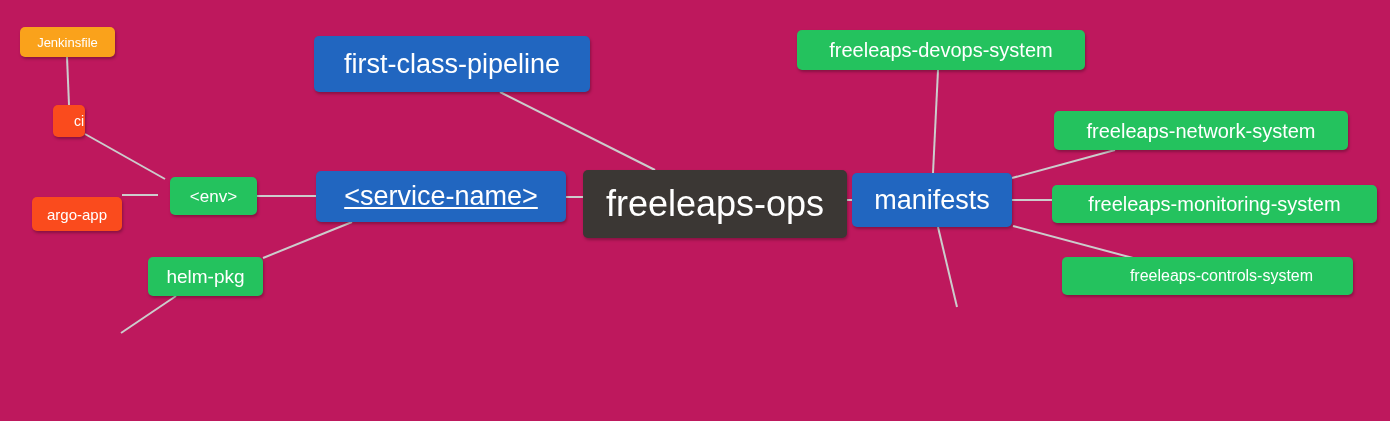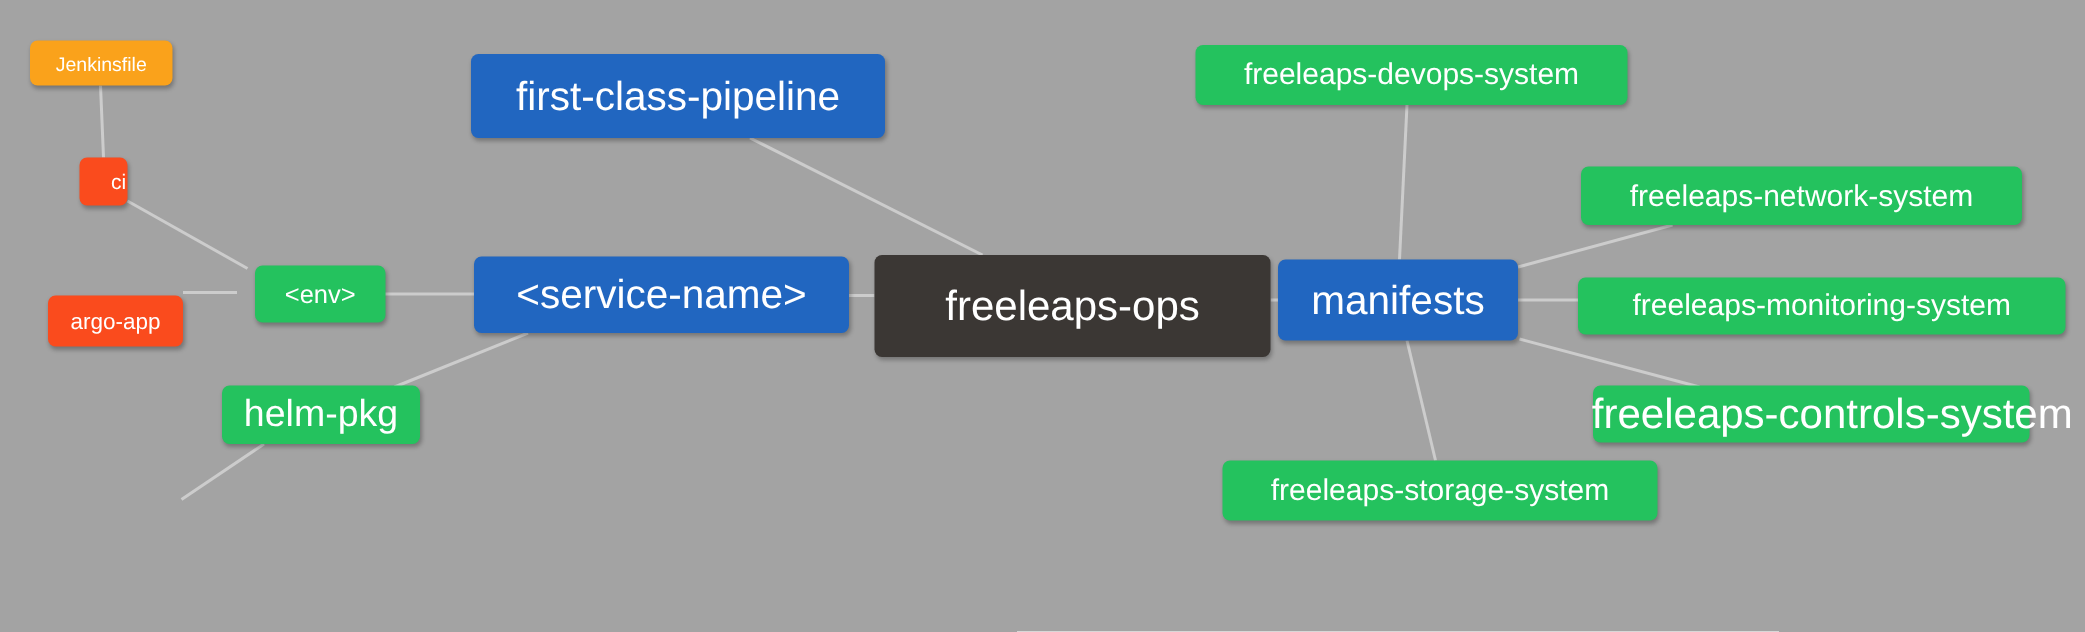--- a/index.html
+++ b/index.html
@@ -37,21 +37,21 @@
     line-height: 1;
     user-select: none;
   }
   .node span {
     display: block;
   }
 </style>
 </head>
 <body>
 
-<div class="canvas" style="background: #a3a3a3;">
+<div class="canvas" style="background: #be185d;">
   <svg class="edge-layer" viewBox="0 0 1390 421" xmlns="http://www.w3.org/2000/svg">
       <line x1="67" y1="57" x2="69" y2="105" stroke="#cccccc" stroke-width="2"></line>
       <line x1="85" y1="134" x2="165" y2="179" stroke="#cccccc" stroke-width="2"></line>
       <line x1="122" y1="195" x2="158" y2="195" stroke="#cccccc" stroke-width="2"></line>
       <line x1="245" y1="196" x2="316" y2="196" stroke="#cccccc" stroke-width="2"></line>
       <line x1="263" y1="258" x2="352" y2="222" stroke="#cccccc" stroke-width="2"></line>
       <line x1="121" y1="333" x2="176" y2="296" stroke="#cccccc" stroke-width="2"></line>
       <line x1="500" y1="92" x2="655" y2="170" stroke="#cccccc" stroke-width="2"></line>
       <line x1="566" y1="197" x2="583" y2="197" stroke="#cccccc" stroke-width="2"></line>
       <line x1="847" y1="200" x2="852" y2="200" stroke="#cccccc" stroke-width="2"></line>
@@ -66,43 +66,40 @@
     </div>
     <div class="node" style="left: 53px; top: 105px; width: 32px; height: 32px; font-size: 14px; background: rgb(250, 75, 29); color: rgb(255, 255, 255); padding-left: 20px;">
       <span>ci</span>
     </div>
     <div class="node" style="left: 32px; top: 177px; width: 90px; height: 34px; font-size: 15px; background: rgb(250, 75, 29); color: rgb(255, 255, 255); margin-top: 20px;">
       <span>argo-app</span>
     </div>
     <div class="node" style="left: 170px; top: 177px; width: 87px; height: 38px; font-size: 17px; background: rgb(36, 194, 94); color: rgb(255, 255, 255);">
       <span>&lt;env&gt;</span>
     </div>
-    <div class="node" style="left: 148px; top: 257px; width: 132px; height: 39px; font-size: 25px; background: rgb(36, 194, 94); color: rgb(255, 255, 255);">
+    <div class="node" style="left: 148px; top: 257px; width: 115px; height: 39px; font-size: 19px; background: rgb(36, 194, 94); color: rgb(255, 255, 255);">
       <span>helm-pkg</span>
     </div>
     <div class="node" style="left: 314px; top: 36px; width: 276px; height: 56px; font-size: 27px; background: rgb(33, 102, 192); color: rgb(255, 255, 255);">
       <span>first-class-pipeline</span>
     </div>
-    <div class="node" style="left: 316px; top: 171px; width: 250px; height: 51px; font-size: 27px; background: rgb(33, 102, 192); color: rgb(255, 255, 255);">
+    <div class="node" style="left: 316px; top: 171px; width: 250px; height: 51px; font-size: 27px; background: rgb(33, 102, 192); color: rgb(255, 255, 255); text-decoration: underline;">
       <span>&lt;service-name&gt;</span>
     </div>
-    <div class="node" style="left: 583px; top: 170px; width: 264px; height: 68px; font-size: 28px; background: rgb(59, 55, 52); color: rgb(255, 255, 255);">
+    <div class="node" style="left: 583px; top: 170px; width: 264px; height: 68px; font-size: 36px; background: rgb(59, 55, 52); color: rgb(255, 255, 255);">
       <span>freeleaps-ops</span>
     </div>
     <div class="node" style="left: 852px; top: 173px; width: 160px; height: 54px; font-size: 27px; background: rgb(33, 102, 192); color: rgb(255, 255, 255);">
       <span>manifests</span>
     </div>
     <div class="node" style="left: 797px; top: 30px; width: 288px; height: 40px; font-size: 20px; background: rgb(36, 194, 94); color: rgb(255, 255, 255);">
       <span>freeleaps-devops-system</span>
     </div>
     <div class="node" style="left: 1054px; top: 111px; width: 294px; height: 39px; font-size: 20px; background: rgb(36, 194, 94); color: rgb(255, 255, 255);">
       <span>freeleaps-network-system</span>
     </div>
     <div class="node" style="left: 1052px; top: 185px; width: 325px; height: 38px; font-size: 20px; background: rgb(36, 194, 94); color: rgb(255, 255, 255); justify-content: center;">
       <span>freeleaps-monitoring-system</span>
     </div>
-    <div class="node" style="left: 1062px; top: 257px; width: 291px; height: 38px; font-size: 28px; background: rgb(36, 194, 94); color: rgb(255, 255, 255); padding-left: 28px;">
+    <div class="node" style="left: 1062px; top: 257px; width: 291px; height: 38px; font-size: 16px; background: rgb(36, 194, 94); color: rgb(255, 255, 255); padding-left: 28px;">
       <span>freeleaps-controls-system</span>
-    </div>
-    <div class="node" style="left: 815px; top: 307px; width: 290px; height: 40px; font-size: 20px; background: rgb(36, 194, 94); color: rgb(255, 255, 255);">
-      <span>freeleaps-storage-system</span>
     </div>
   </div>
 
 </body></html>

